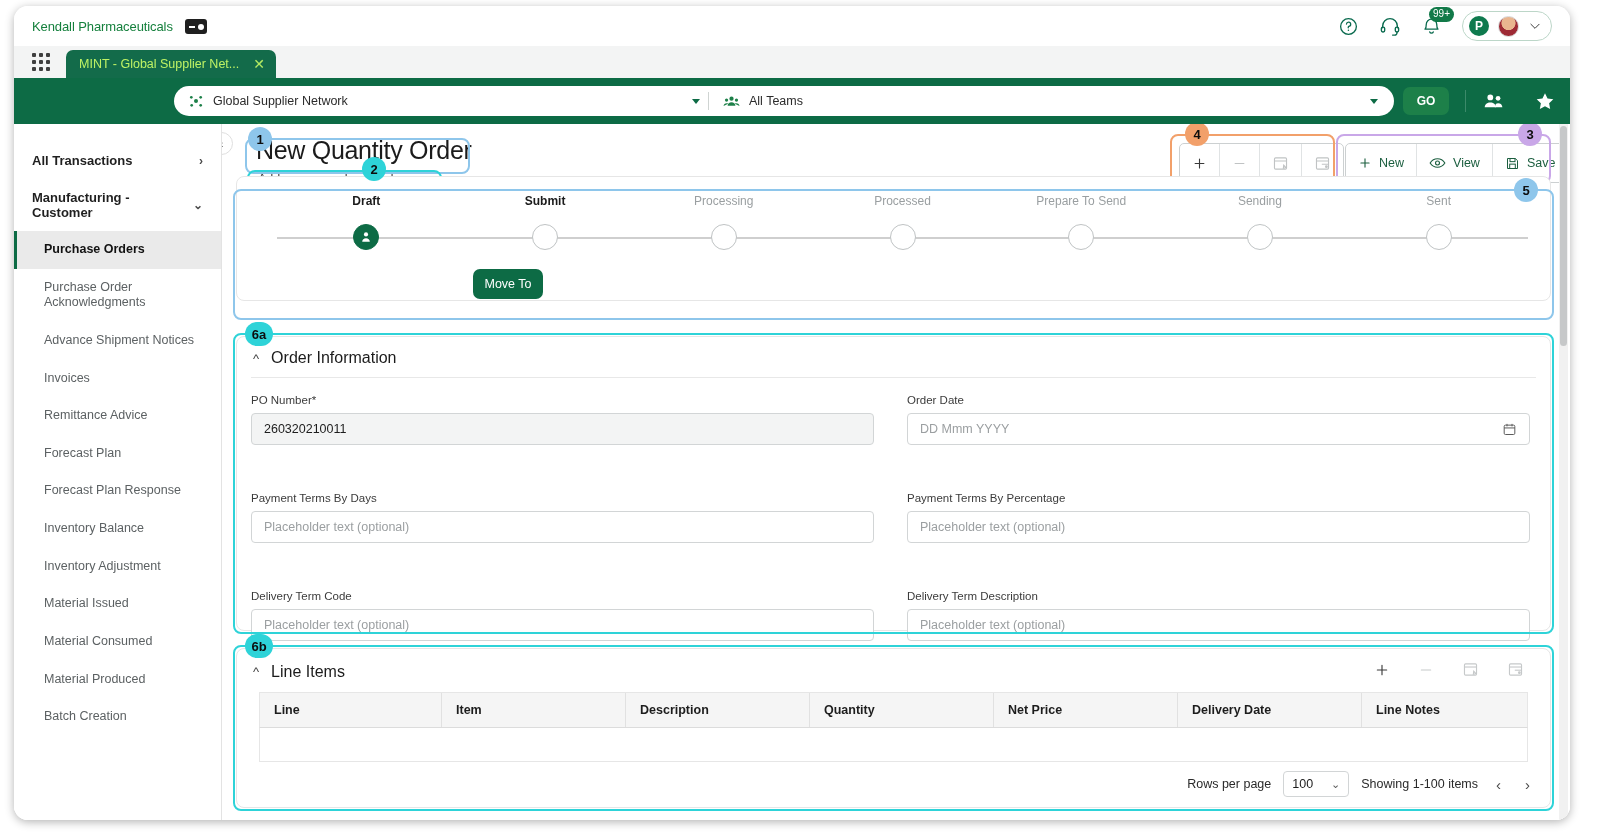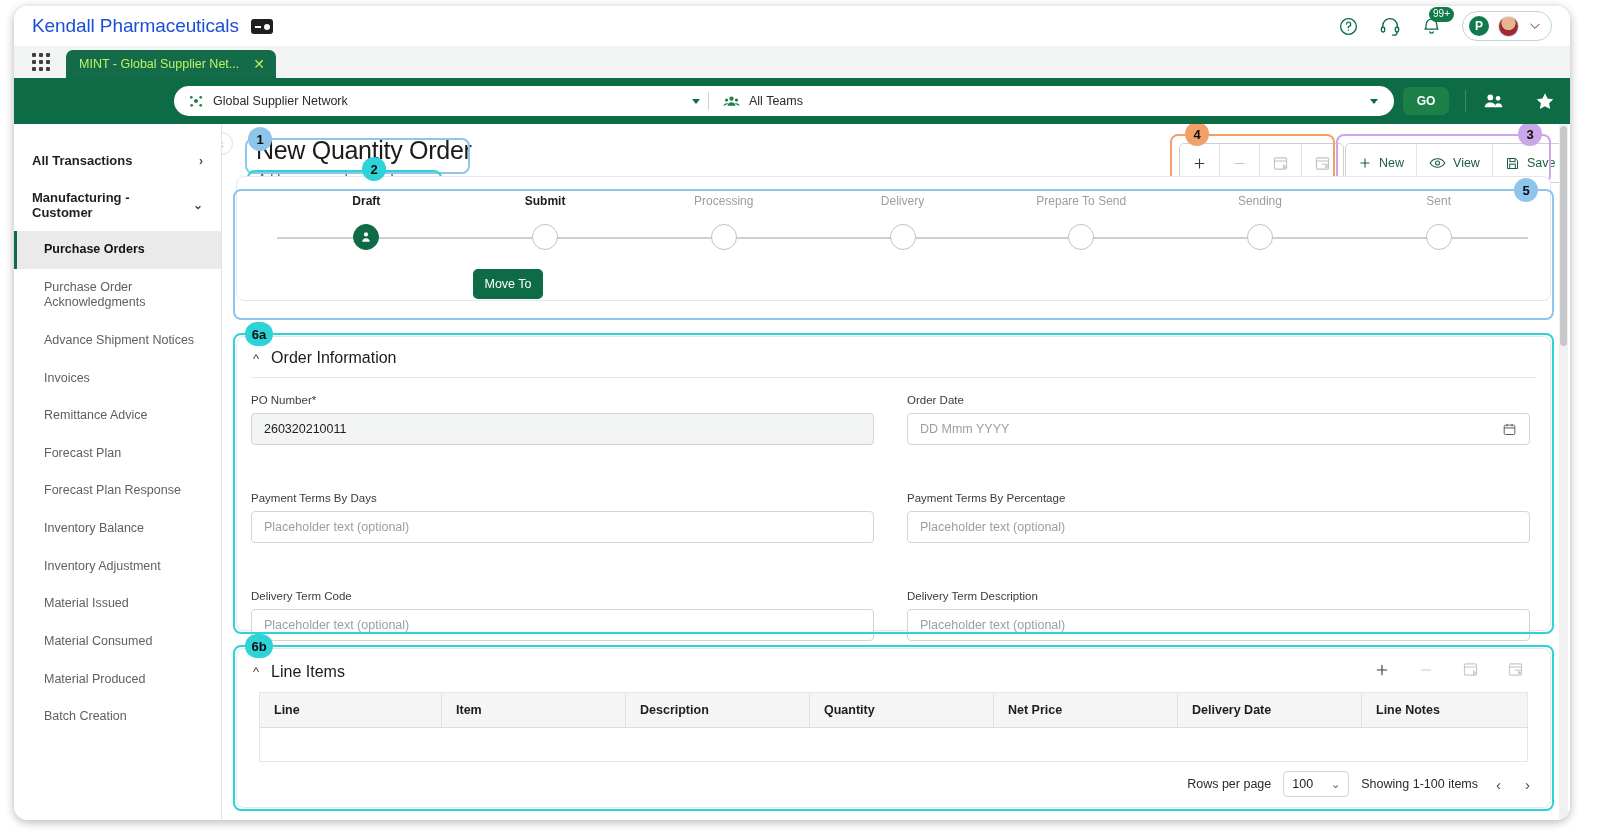--- a/index.html
+++ b/index.html
@@ -30,22 +30,22 @@
   
   .titlebar {
     position: relative;
     height: 40px;
     background: #ffffff;
     display: flex;
     align-items: center;
     padding: 0 14px 0 18px;
   }
   .app-title {
-    font-size: 19px;
-    color: #1d4ed8;
+    font-size: 13px;
+    color: #15803d;
     letter-spacing: -0.1px;
   }
   .title-badge {
     margin-left: 12px;
     width: 22px; height: 15px;
     border: 2px solid #1f1f1f;
     border-radius: 3px;
     background: #1f1f1f;
     position: relative;
     display: inline-block;
@@ -651,21 +651,21 @@
         <div class="anno-num" style="left:1296px; top:-2px; background:#C9A7E8;">
             <span>3</span>
           </div>
 
         <div class="card" style="left:14px; top:52px; width:1315px; height:125px;">
           <div class="stepper">
             <div class="step-labels">
               <div class="step-col"><span class="step-label done">Draft</span></div>
               <div class="step-col"><span class="step-label done">Submit</span></div>
               <div class="step-col"><span class="step-label">Processing</span></div>
-              <div class="step-col"><span class="step-label">Delivery</span></div>
+              <div class="step-col"><span class="step-label">Processed</span></div>
               <div class="step-col"><span class="step-label">Prepare To Send</span></div>
               <div class="step-col"><span class="step-label">Sending</span></div>
               <div class="step-col"><span class="step-label">Sent</span></div>
             </div>
             <div class="step-line"></div>
             <div class="step-dots">
               <div class="dot-col">
                   <span class="dot active">
                 <svg width="14" height="14" viewBox="0 0 24 24" fill="#ffffff">
                       <circle cx="12" cy="7.5" r="3.6"></circle>
@@ -686,21 +686,21 @@
                   <span class="dot"></span>
                 </div>
               <div class="dot-col">
                   <span class="dot"></span>
                 </div>
               <div class="dot-col">
                   <span class="dot"></span>
                 </div>
             </div>
           </div>
-          <div class="move-to" style="left:236px; top:92px;">Move To</div>
+          <div class="move-to" style="left:236px; top:92px;border-radius:7px;">Move To</div>
         </div>
         <div class="anno" style="left:11px; top:65px; width:1321px; height:131px; border:2.5px solid #8EC6EB;"></div>
         <div class="anno-num" style="left:1292px; top:54px; background:#8EC6EB;">
             <span>5</span>
           </div>
 
         <div class="card" style="left:14px; top:212px; width:1315px; height:295px;">
           <div class="section-head">
             <span class="sec-chev">^</span>
             <span class="sec-title">Order Information</span>

